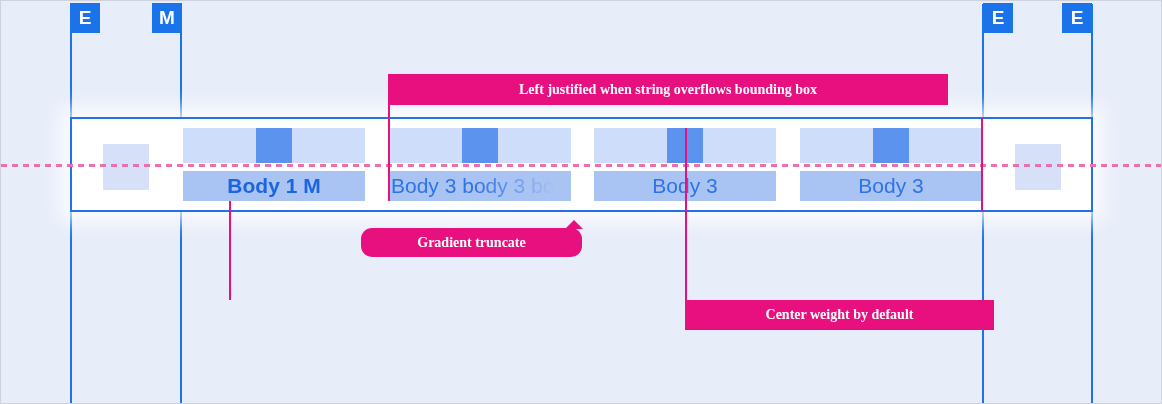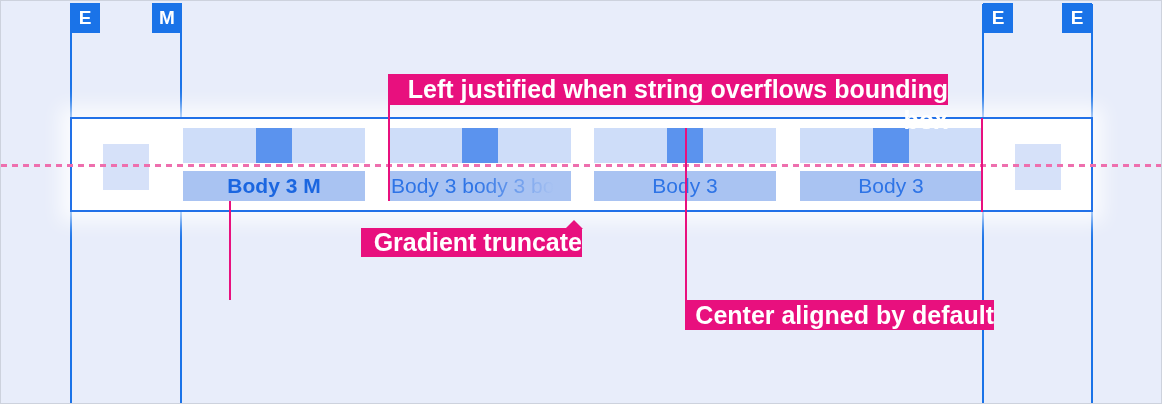--- a/index.html
+++ b/index.html
@@ -59,24 +59,24 @@
   }
   
   .conn{position:absolute;width:2px;background:#E8107E;z-index:6;}
   .conn.a{left:387px;top:104px;height:96px;}
   .conn.b{left:228px;top:200px;height:99px;}
   .conn.c{left:684px;top:127px;height:172px;}
   .conn.d{left:980px;top:117px;height:94px;}
   
   .note{
     position:absolute;background:#E8107E;color:#fff;z-index:7;
-    font-weight:700;font-size:25px;text-align:right;
+    font-weight:700;font-size:14px;text-align:center;font-family:Liberation Serif, serif;
   }
   .note.n1{left:387px;top:73px;width:560px;height:31px;line-height:31px;}
-  .note.n2{left:360px;top:227px;width:221px;height:29px;line-height:29px;}
+  .note.n2{left:360px;top:227px;width:221px;height:29px;line-height:29px;border-radius:11px;}
   .note.n3{left:228px;top:299px;width:415px;height:30px;line-height:30px;}
   .note.n4{left:684px;top:299px;width:309px;height:30px;line-height:30px;}
   .caret-up{
     position:absolute;left:564px;top:219px;width:0;height:0;z-index:7;
     border-left:9px solid transparent;border-right:9px solid transparent;
     border-bottom:9px solid #E8107E;
   }
 </style>
 </head>
 <body>
@@ -94,21 +94,21 @@
   <div class="tag t4">E</div>
 
   <div class="tabbar"></div>
 
   <div class="edge-sq left"></div>
   <div class="edge-sq right"></div>
 
   <div class="tab x1">
     <div class="icon-area"></div>
     <div class="icon-sq"></div>
-    <div class="label-band active">Body 3 M</div>
+    <div class="label-band active">Body 1 M</div>
   </div>
 
   <div class="tab x2">
     <div class="icon-area"></div>
     <div class="icon-sq"></div>
     <div class="label-band leftalign">
       <span>Body 3 body 3 bo</span>
       <span class="fade-right"></span>
     </div>
   </div>
@@ -128,15 +128,15 @@
   <div class="dashed-center"></div>
 
   <div class="conn a"></div>
   <div class="conn b"></div>
   <div class="conn c"></div>
   <div class="conn d"></div>
 
   <div class="note n1">Left justified when string overflows bounding box</div>
   <div class="caret-up"></div>
   <div class="note n2">Gradient truncate</div>
-  <div class="note n4">Center aligned by default</div>
+  <div class="note n4">Center weight by default</div>
 
 </div>
 
 </body></html>

